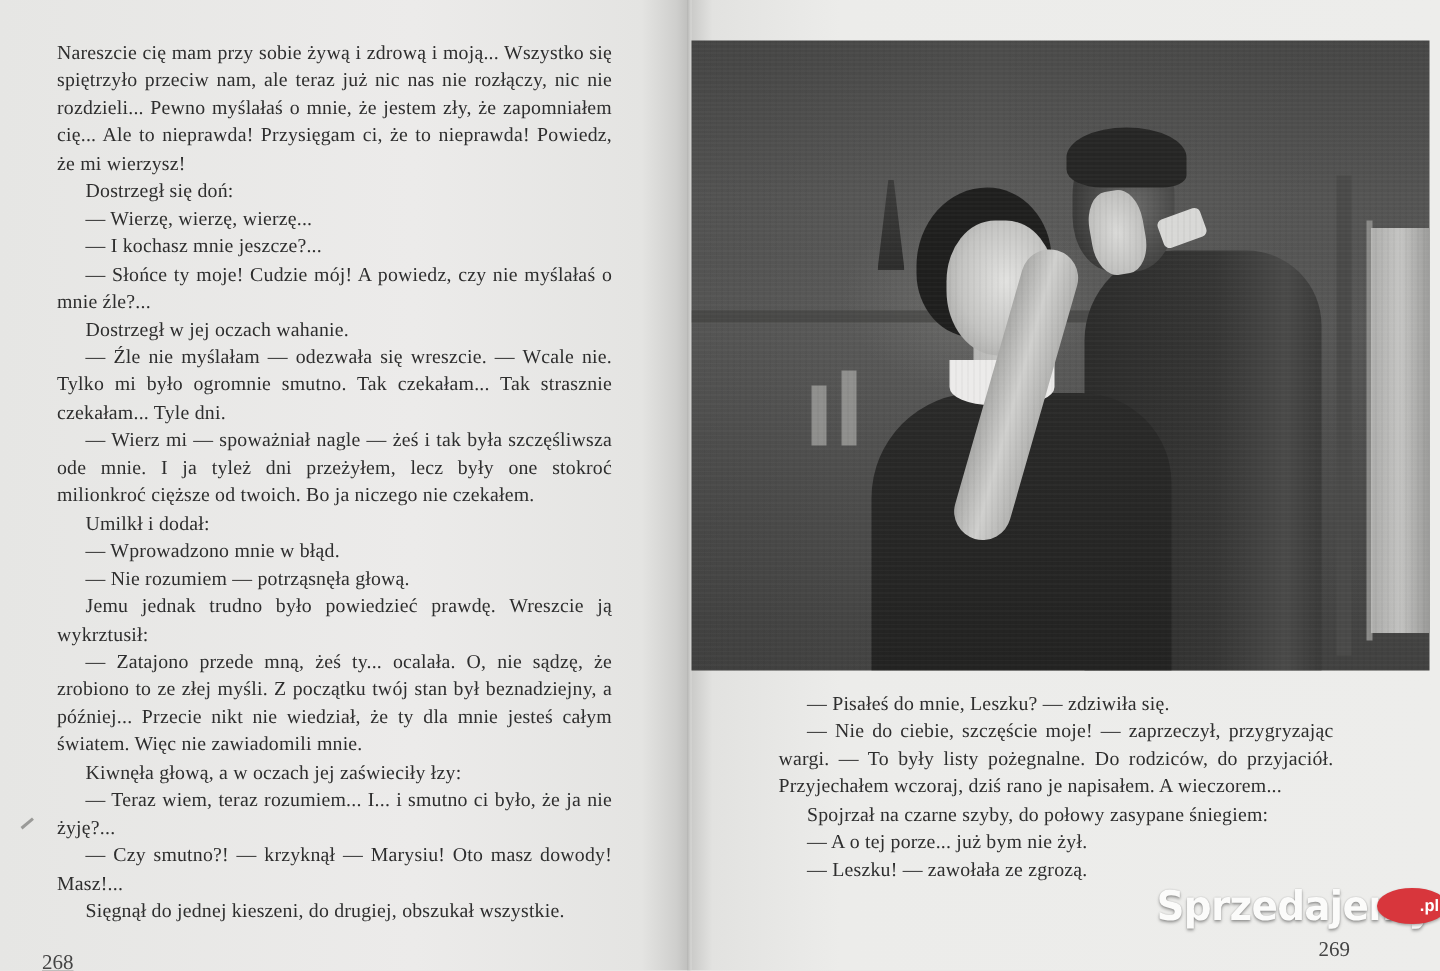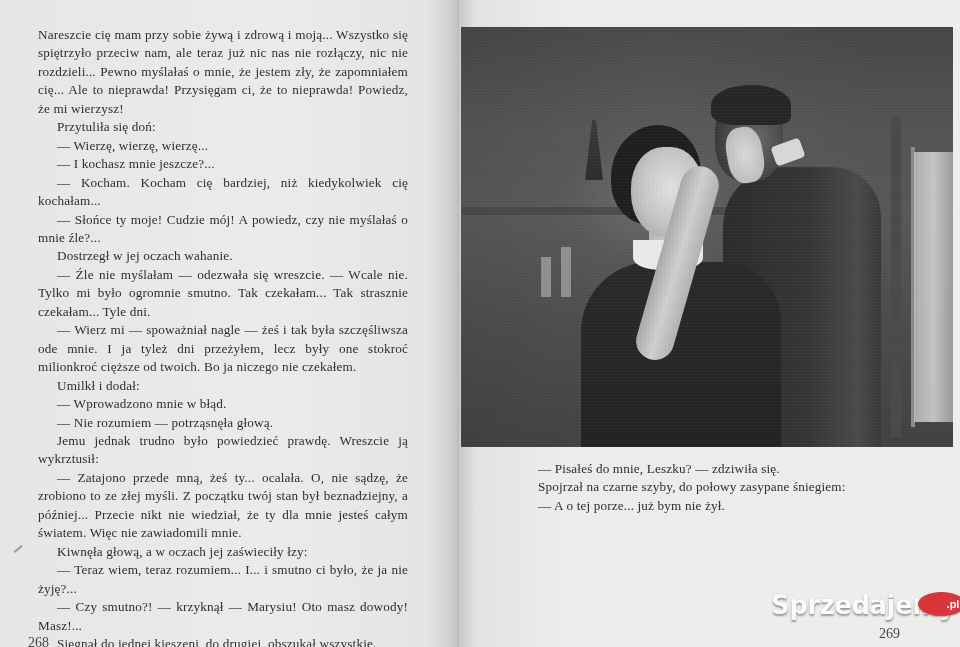--- a/index.html
+++ b/index.html
@@ -161,24 +161,23 @@
   </style>
 </head>
 <body>
 
 <div class="page page-left"></div>
 <div class="page page-right"></div>
 <div class="gutter"></div>
 
 <div class="text-block left-text">
   <p class="para first">Nareszcie cię mam przy sobie żywą i zdrową i moją... Wszystko się spiętrzyło przeciw nam, ale teraz już nic nas nie rozłączy, nic nie rozdzieli... Pewno myślałaś o mnie, że jestem zły, że zapomniałem cię... Ale to nieprawda! Przysięgam ci, że to nieprawda! Powiedz, że mi wierzysz!</p>
-  <p class="para">Przytuliła się doń:</p>
+  <p class="para">Dostrzegł się doń:</p>
   <p class="para">— Wierzę, wierzę, wierzę...</p>
   <p class="para">— I kochasz mnie jeszcze?...</p>
-  <p class="para">— Kocham. Kocham cię bardziej, niż kiedykolwiek cię kochałam...</p>
   <p class="para">— Słońce ty moje! Cudzie mój! A powiedz, czy nie myślałaś o mnie źle?...</p>
   <p class="para">Dostrzegł w jej oczach wahanie.</p>
   <p class="para">— Źle nie myślałam — odezwała się wreszcie. — Wcale nie. Tylko mi było ogromnie smutno. Tak czekałam... Tak strasznie czekałam... Tyle dni.</p>
   <p class="para">— Wierz mi — spoważniał nagle — żeś i tak była szczęśliwsza ode mnie. I ja tyleż dni przeżyłem, lecz były one stokroć milionkroć cięższe od twoich. Bo ja niczego nie czekałem.</p>
   <p class="para">Umilkł i dodał:</p>
   <p class="para">— Wprowadzono mnie w błąd.</p>
   <p class="para">— Nie rozumiem — potrząsnęła głową.</p>
   <p class="para">Jemu jednak trudno było powiedzieć prawdę. Wreszcie ją wykrztusił:</p>
   <p class="para">— Zatajono przede mną, żeś ty... ocalała. O, nie sądzę, że zrobiono to ze złej myśli. Z początku twój stan był beznadziejny, a później... Przecie nikt nie wiedział, że ty dla mnie jesteś całym światem. Więc nie zawiadomili mnie.</p>
   <p class="para">Kiwnęła głową, a w oczach jej zaświeciły łzy:</p>
@@ -209,20 +208,22 @@
   <div class="woman-hair"></div>
   <div class="woman-face"></div>
   <div class="woman-collar"></div>
   <div class="woman-arm"></div>
   <div class="woman-hand"></div>
   <div class="grain"></div>
 </div>
 
 <div class="text-block right-text">
   <p class="para">— Pisałeś do mnie, Leszku? — zdziwiła się.</p>
+  <p class="para">— Nie do ciebie, szczęście moje! — zaprzeczył, przygryzając wargi. — To były listy pożegnalne. Do rodziców, do przyjaciół. Przyjechałem wczoraj, dziś rano je napisałem. A wieczorem...</p>
   <p class="para">Spojrzał na czarne szyby, do połowy zasypane śniegiem:</p>
   <p class="para">— A o tej porze... już bym nie żył.</p>
+  <p class="para">— Leszku! — zawołała ze zgrozą.</p>
 </div>
 
 <div class="watermark">Sprzedajemy</div>
 <div class="watermark-badge">.pl</div>
 
 <div class="page-number pn-right">269</div>
 
 </body></html>

